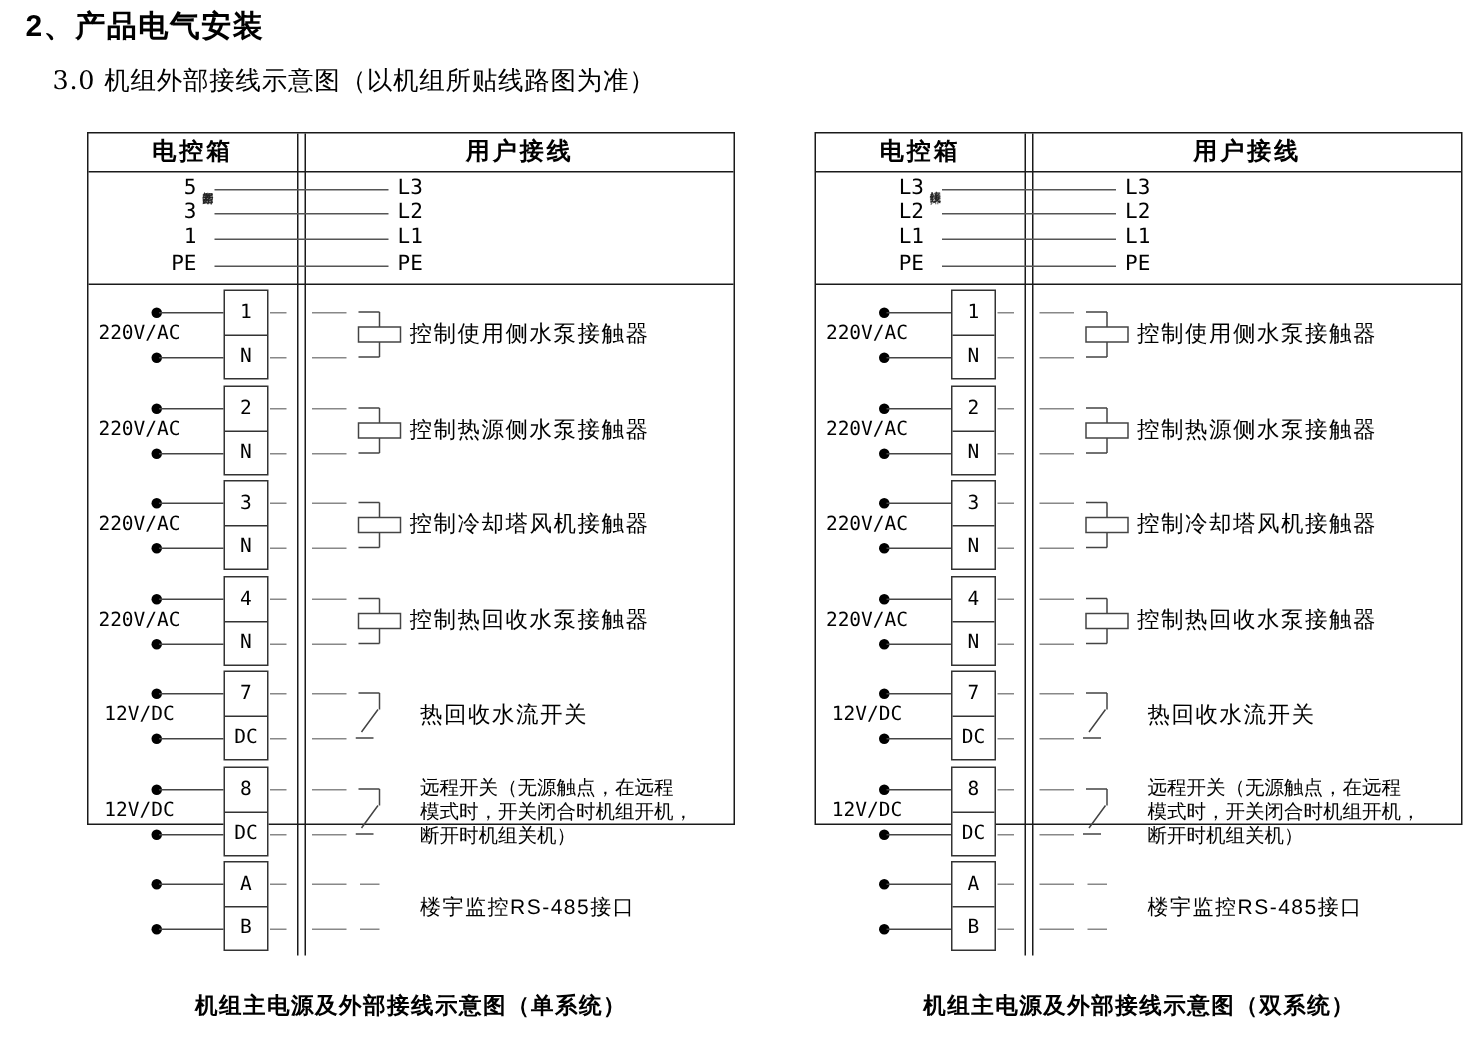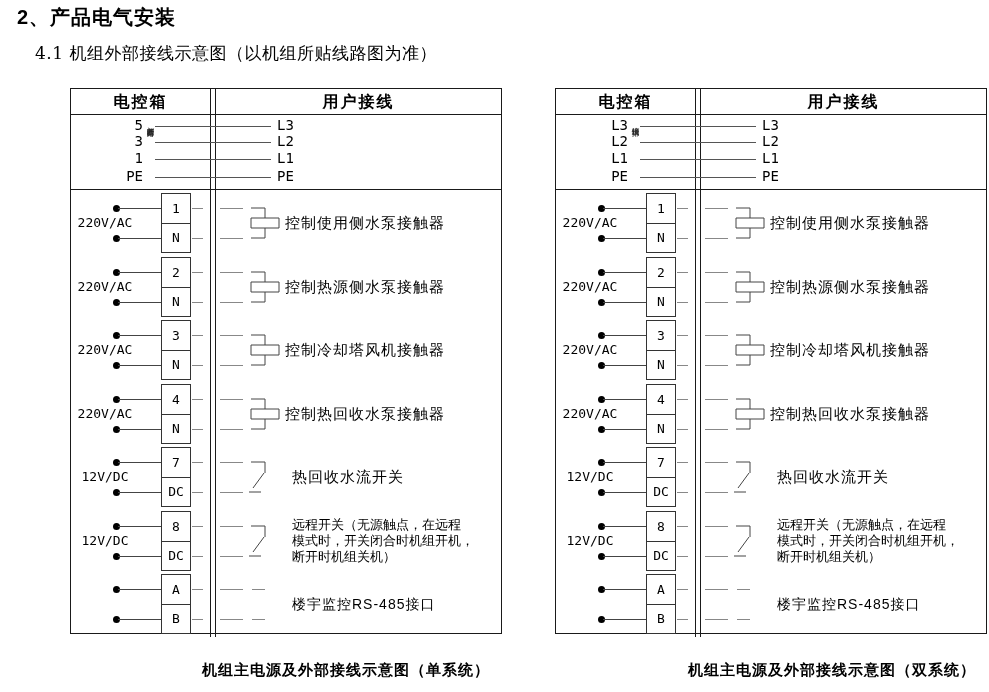--- a/index.html
+++ b/index.html
@@ -9,41 +9,41 @@
   }
   .title{
     position:absolute;left:17px;top:4px;font-size:20px;font-weight:700;
     letter-spacing:1px;font-family:"Liberation Sans",sans-serif;
   }
   .subtitle{
     position:absolute;left:35px;top:42px;font-size:17px;
     font-family:"DejaVu Serif",serif;letter-spacing:0.5px;
   }
   .diagram{
-    position:absolute;top:88px;width:432px;height:546px;
-    border:1px solid #1a1a1a;box-sizing:border-box;background:#fff;margin-left:12px;
+    position:absolute;top:88px;width:432px;height:462px;
+    border:1px solid #1a1a1a;box-sizing:border-box;background:#fff;
   }
   .hdr{
     position:absolute;top:0;height:25px;line-height:25px;text-align:center;
     font-size:16px;font-weight:600;letter-spacing:2px;
   }
   .hdrL{left:0;width:139px;}
   .hdrR{left:145px;right:0;}
   .caption{
-    position:absolute;top:661px;text-align:right;font-size:15px;font-weight:600;
+    position:absolute;top:661px;text-align:center;font-size:15px;font-weight:600;
     letter-spacing:1px;
   }
   .mono{font-family:"DejaVu Sans Mono",monospace;}
 </style>
 </head>
 <body>
 
 <div>
   <div class="title">2、产品电气安装</div>
-  <div class="subtitle">4.1 机组外部接线示意图（以机组所贴线路图为准）</div>
+  <div class="subtitle">3.0 机组外部接线示意图（以机组所贴线路图为准）</div>
 
   <div class="diagram" id="diag0" style="left:58px;">
     <div class="hdr hdrL">电控箱</div>
     <div class="hdr hdrR">用户接线</div>
   <div style="position: absolute; left: 0px; top: 25px; width: 430px; height: 1px; background: rgb(26, 26, 26);"></div>
       <div style="position: absolute; left: 0px; top: 100px; width: 430px; height: 1px; background: rgb(26, 26, 26);"></div>
       <div style="position: absolute; left: 139px; top: 0px; width: 1px; height: 548px; background: rgb(26, 26, 26);"></div>
       <div style="position: absolute; left: 144px; top: 0px; width: 1px; height: 548px; background: rgb(26, 26, 26);"></div>
       <div class="mono" style="position: absolute; left: 28px; top: 27px; width: 44px; height: 18px; line-height: 18px; text-align: right; font-size: 14px;">5</div>
       <div style="position: absolute; left: 84px; top: 37px; width: 116px; height: 1px; background: rgb(85, 85, 85);"></div>

